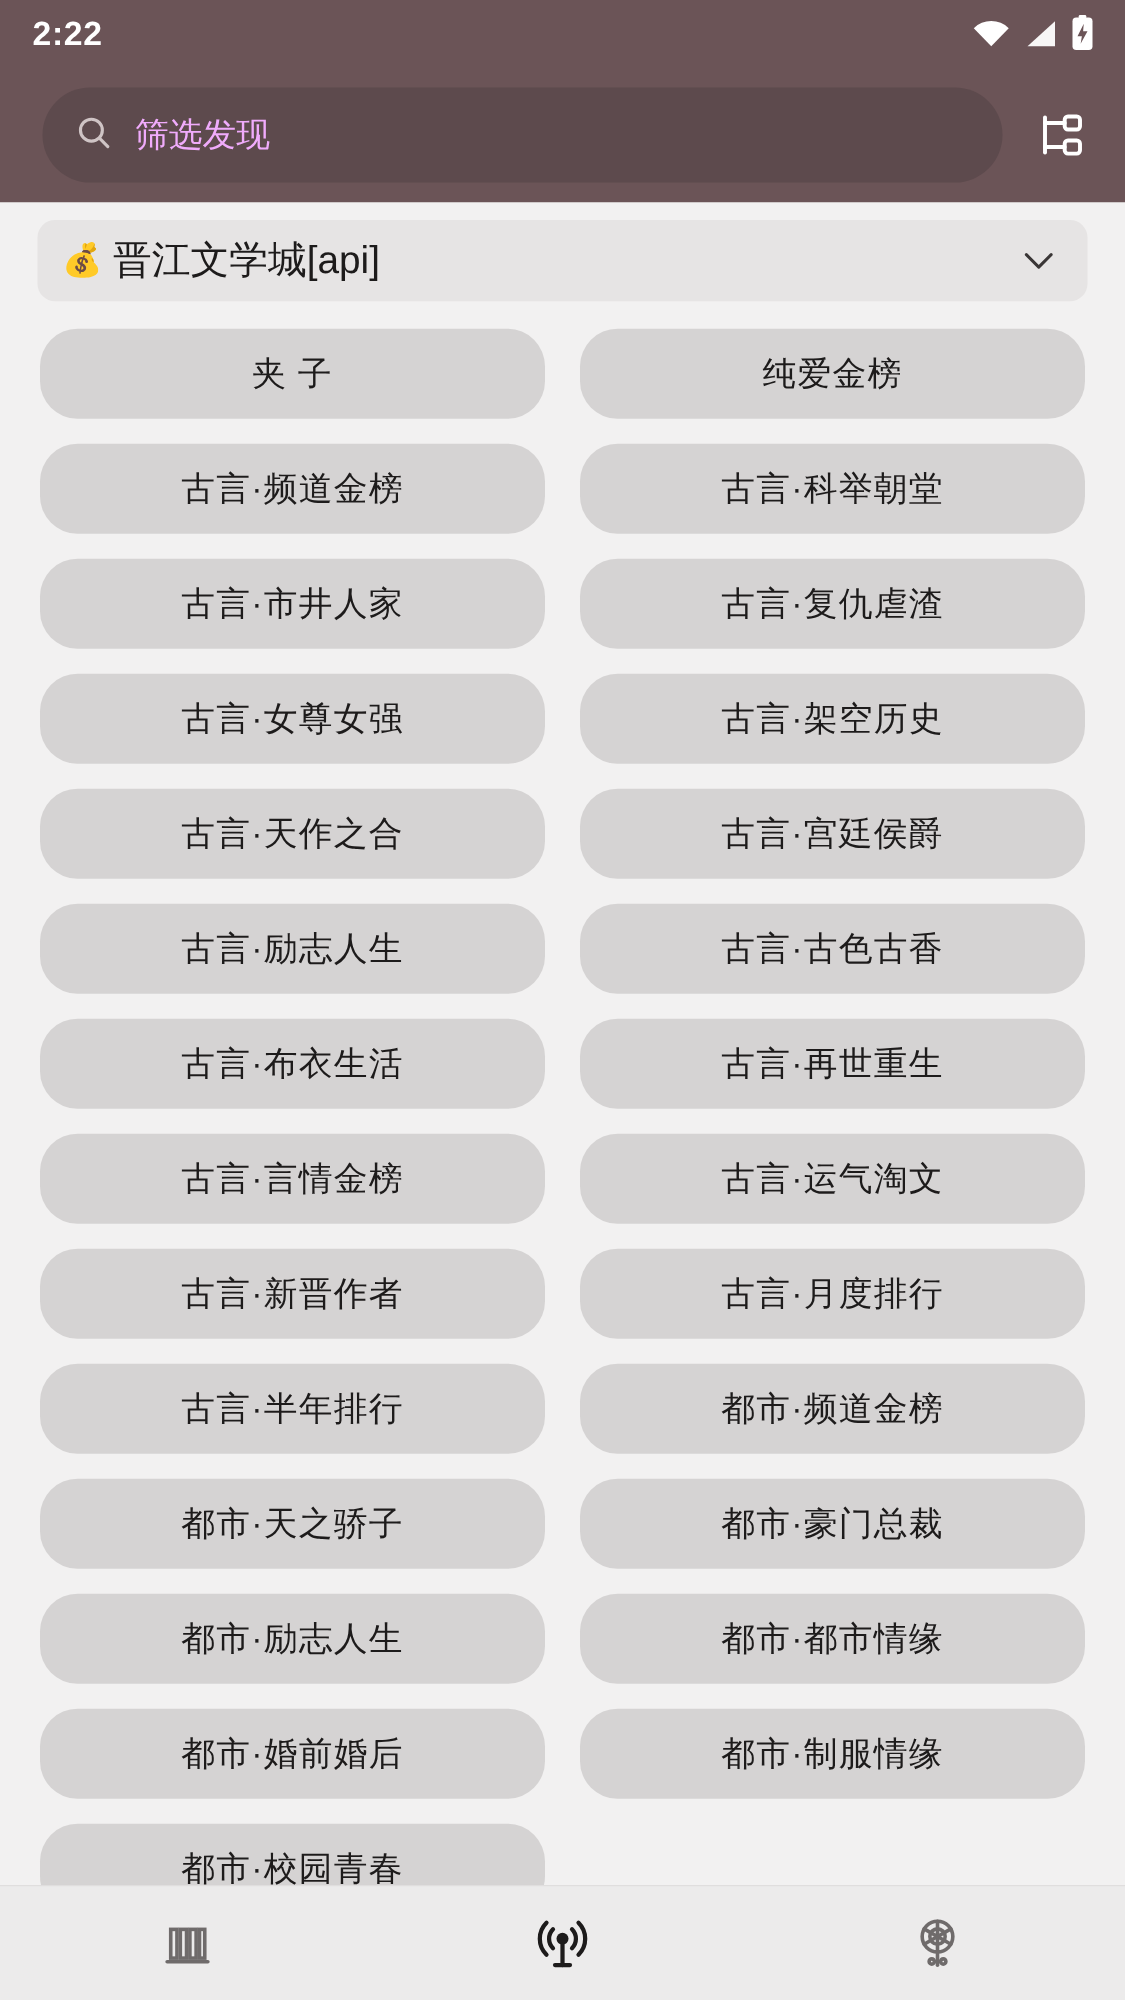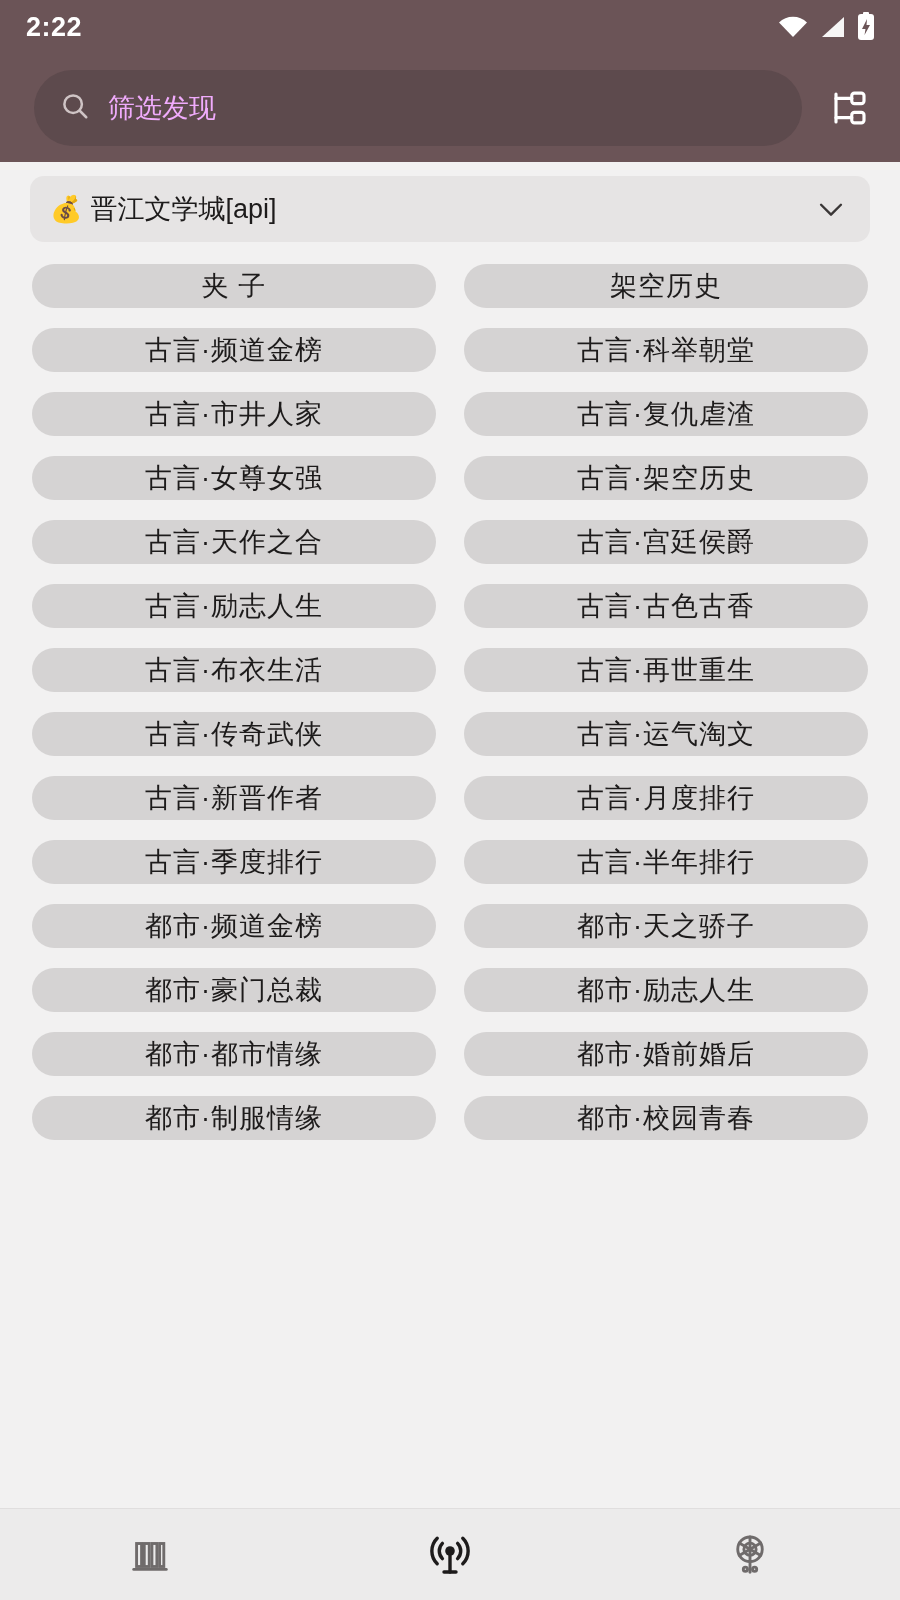--- a/index.html
+++ b/index.html
@@ -91,38 +91,38 @@
     border-radius: 14px;
     background: #e6e4e4;
     display: flex;
     align-items: center;
     padding: 0 22px 0 20px;
     gap: 8px;
   }
   .source-emoji { font-size: 26px; line-height: 1; }
   .source-label {
     flex: 1 1 auto;
-    font-size: 27px;
+    font-size: 31px;
     color: #1d1b1b;
   }
   .chev { flex: 0 0 auto; display: flex; align-items: center; }
 
   
   .chipgrid {
     flex: 1 1 auto;
     padding: 14px 32px 0 32px;
     display: grid;
     grid-template-columns: 1fr 1fr;
     column-gap: 28px;
     row-gap: 20px;
     align-content: start;
     overflow: hidden;
   }
   .chip {
-    height: 44px;
+    height: 72px;
     border-radius: 30px;
     background: #d5d3d3;
     display: flex;
     align-items: center;
     justify-content: center;
     font-size: 27px;
     color: #1d1b1b;
     letter-spacing: 1px;
     user-select: none;
   }
@@ -204,38 +204,37 @@
       <span class="source-label">晋江文学城[api]</span>
       <span class="chev">
         <svg width="34" height="34" viewBox="0 0 24 24" fill="none" stroke="#3a3636" stroke-width="1.7" stroke-linecap="round" stroke-linejoin="round">
           <polyline points="5,9 12,16 19,9"></polyline>
         </svg>
       </span>
     </div>
 
     <div class="chipgrid">
       <div class="chip">夹 子</div>
-      <div class="chip">架空历史</div>
+      <div class="chip">纯爱金榜</div>
       <div class="chip">古言·频道金榜</div>
       <div class="chip">古言·科举朝堂</div>
       <div class="chip">古言·市井人家</div>
       <div class="chip">古言·复仇虐渣</div>
       <div class="chip">古言·女尊女强</div>
       <div class="chip">古言·架空历史</div>
       <div class="chip">古言·天作之合</div>
       <div class="chip">古言·宫廷侯爵</div>
       <div class="chip">古言·励志人生</div>
       <div class="chip">古言·古色古香</div>
       <div class="chip">古言·布衣生活</div>
       <div class="chip">古言·再世重生</div>
-      <div class="chip">古言·传奇武侠</div>
+      <div class="chip">古言·言情金榜</div>
       <div class="chip">古言·运气淘文</div>
       <div class="chip">古言·新晋作者</div>
       <div class="chip">古言·月度排行</div>
-      <div class="chip">古言·季度排行</div>
       <div class="chip">古言·半年排行</div>
       <div class="chip">都市·频道金榜</div>
       <div class="chip">都市·天之骄子</div>
       <div class="chip">都市·豪门总裁</div>
       <div class="chip">都市·励志人生</div>
       <div class="chip">都市·都市情缘</div>
       <div class="chip">都市·婚前婚后</div>
       <div class="chip">都市·制服情缘</div>
       <div class="chip">都市·校园青春</div>
     </div>

